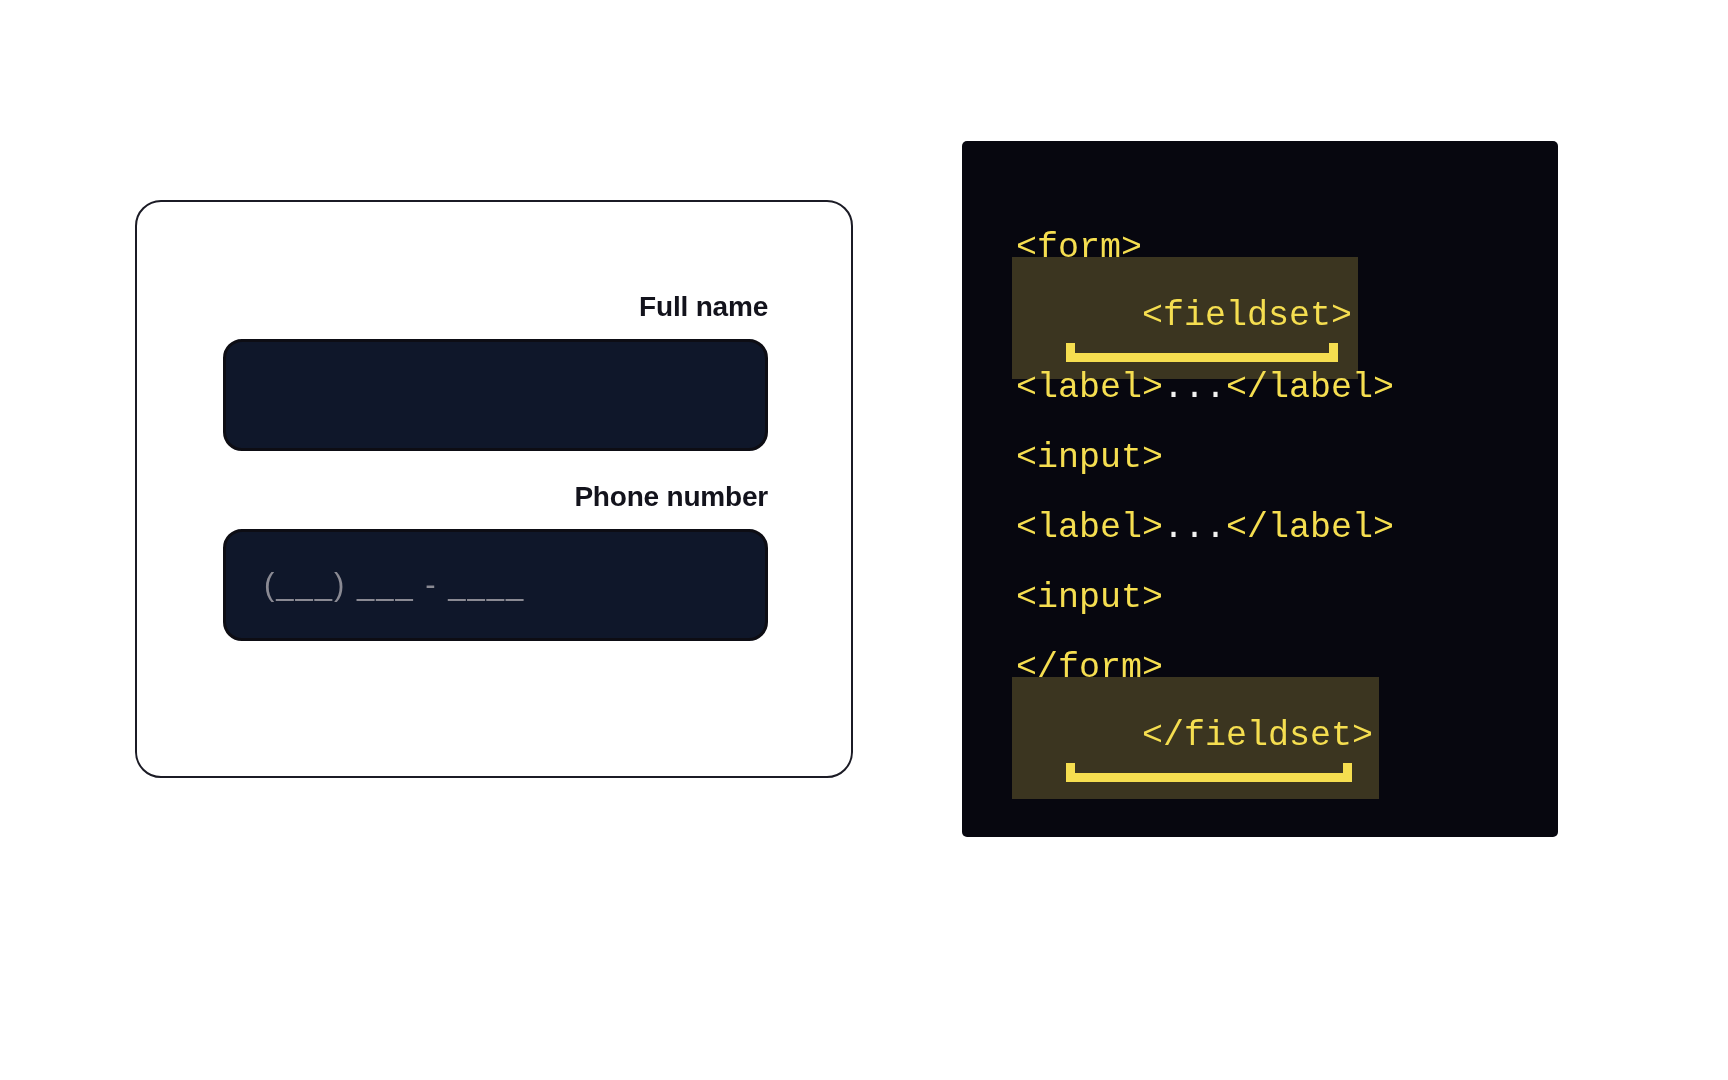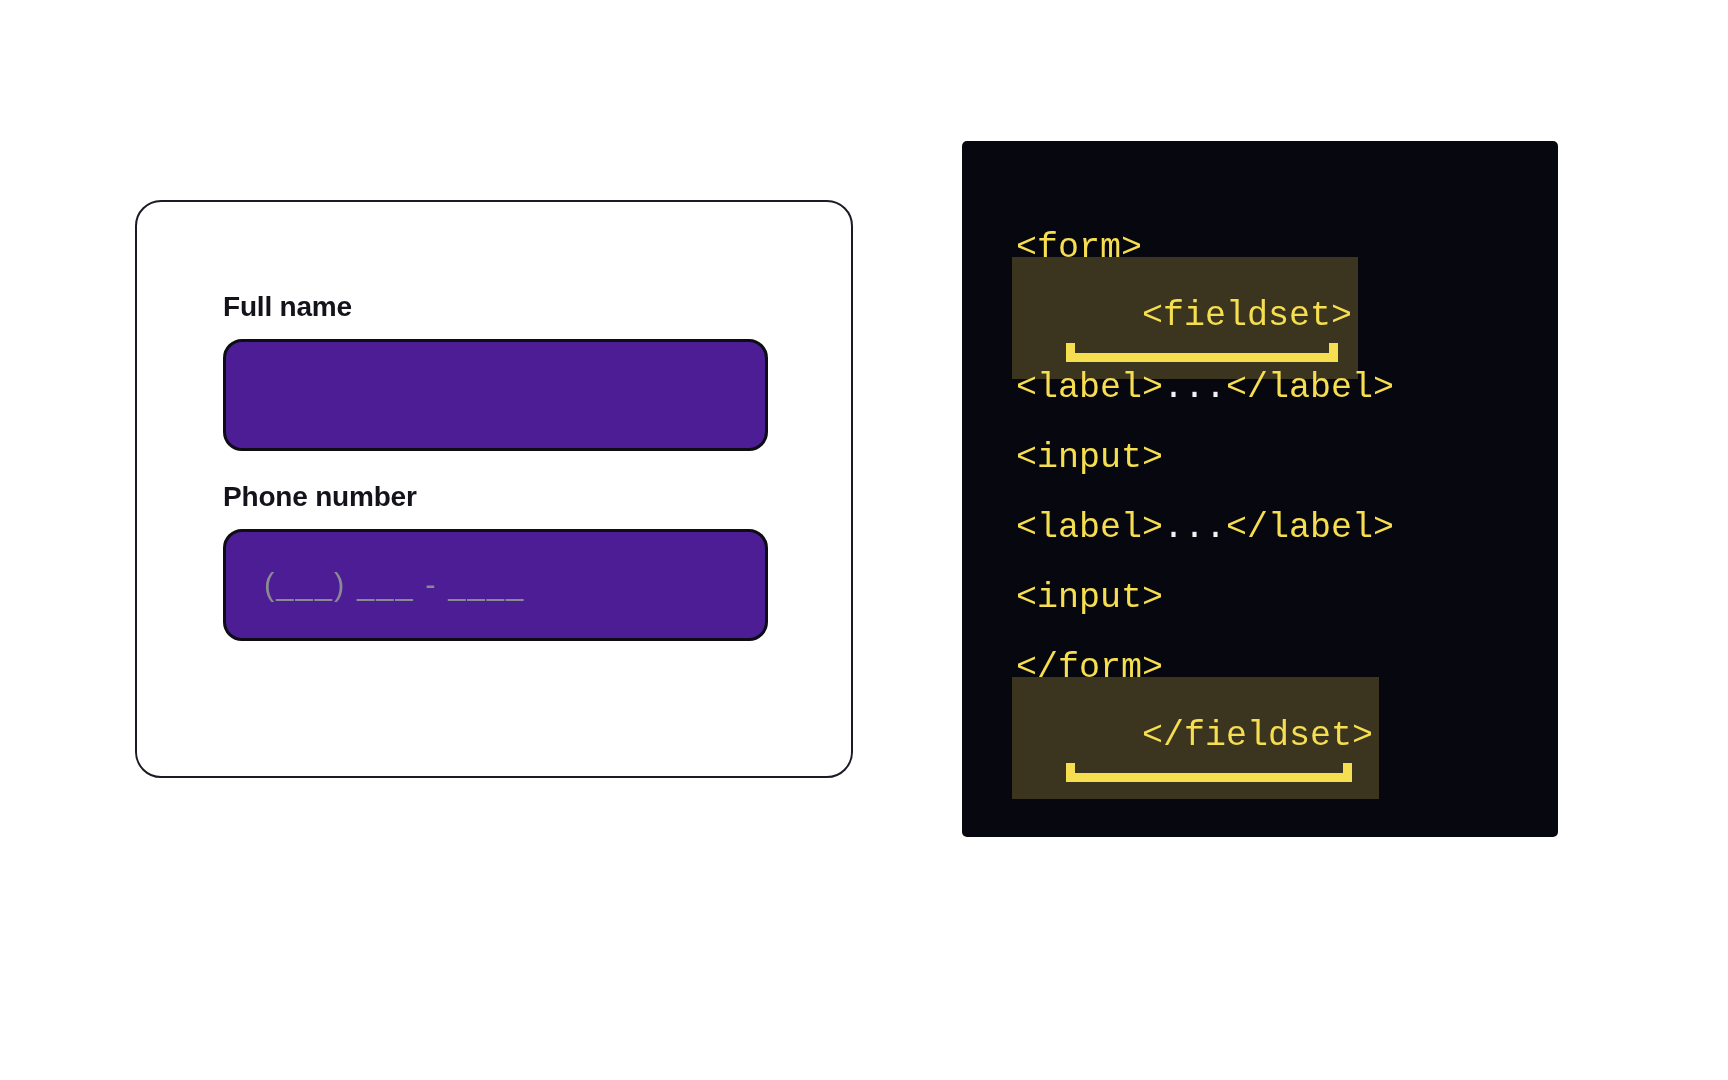--- a/index.html
+++ b/index.html
@@ -22,40 +22,40 @@
     left: 135px;
     top: 200px;
     width: 718px;
     height: 578px;
     box-sizing: border-box;
     background: #ffffff;
     border: 2px solid #1b1b25;
     border-radius: 26px;
   }
 
-  .field-group { position: absolute; left: 86px; }
+  .field-group { position: absolute; left: 86px; text-align: right; }
   #group-fullname { top: 90px; }
   #group-phone    { top: 280px; }
 
   .field-label {
     font-family: "Liberation Sans", sans-serif;
     font-size: 28px;
     font-weight: 700;
     color: #13131c;
     letter-spacing: -0.2px;
     margin: 0 0 16px 0;
     line-height: 1.1;
     white-space: nowrap;
   }
 
   .field-input {
     box-sizing: border-box;
     width: 545px;
     height: 112px;
-    background: #4c1d95;
+    background: #0f172a;
     border: 3px solid #0d0d14;
     border-radius: 19px;
     display: flex;
     align-items: center;
     padding: 0 38px;
     font-family: "Liberation Sans", sans-serif;
     font-size: 30px;
     color: #8a8a93;
     outline: none;
   }

